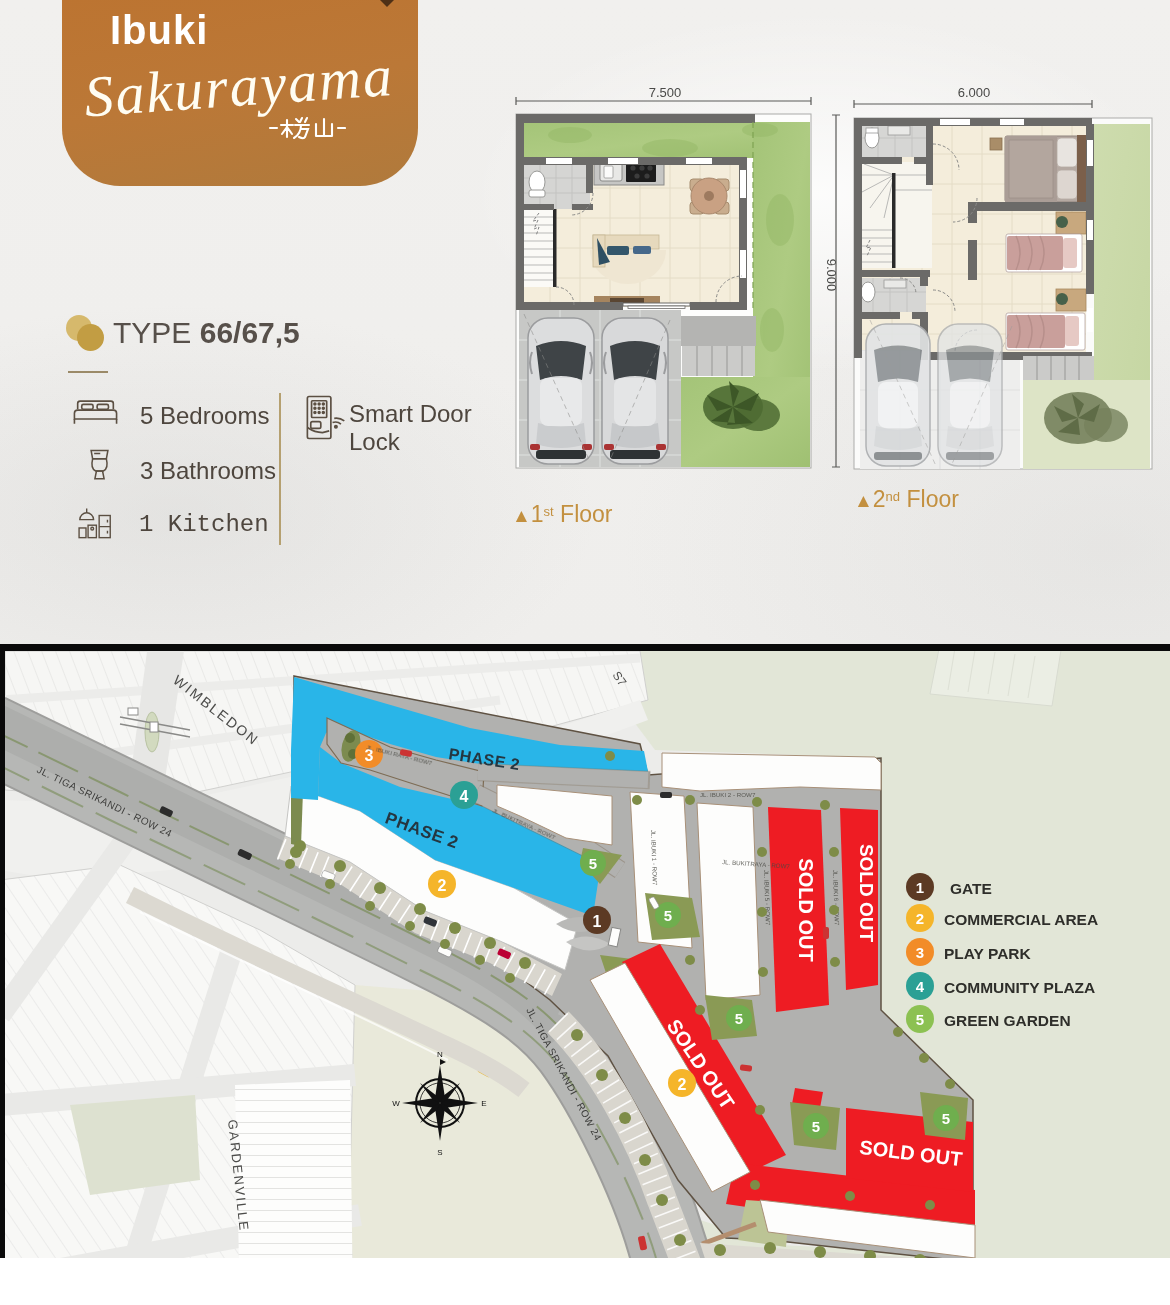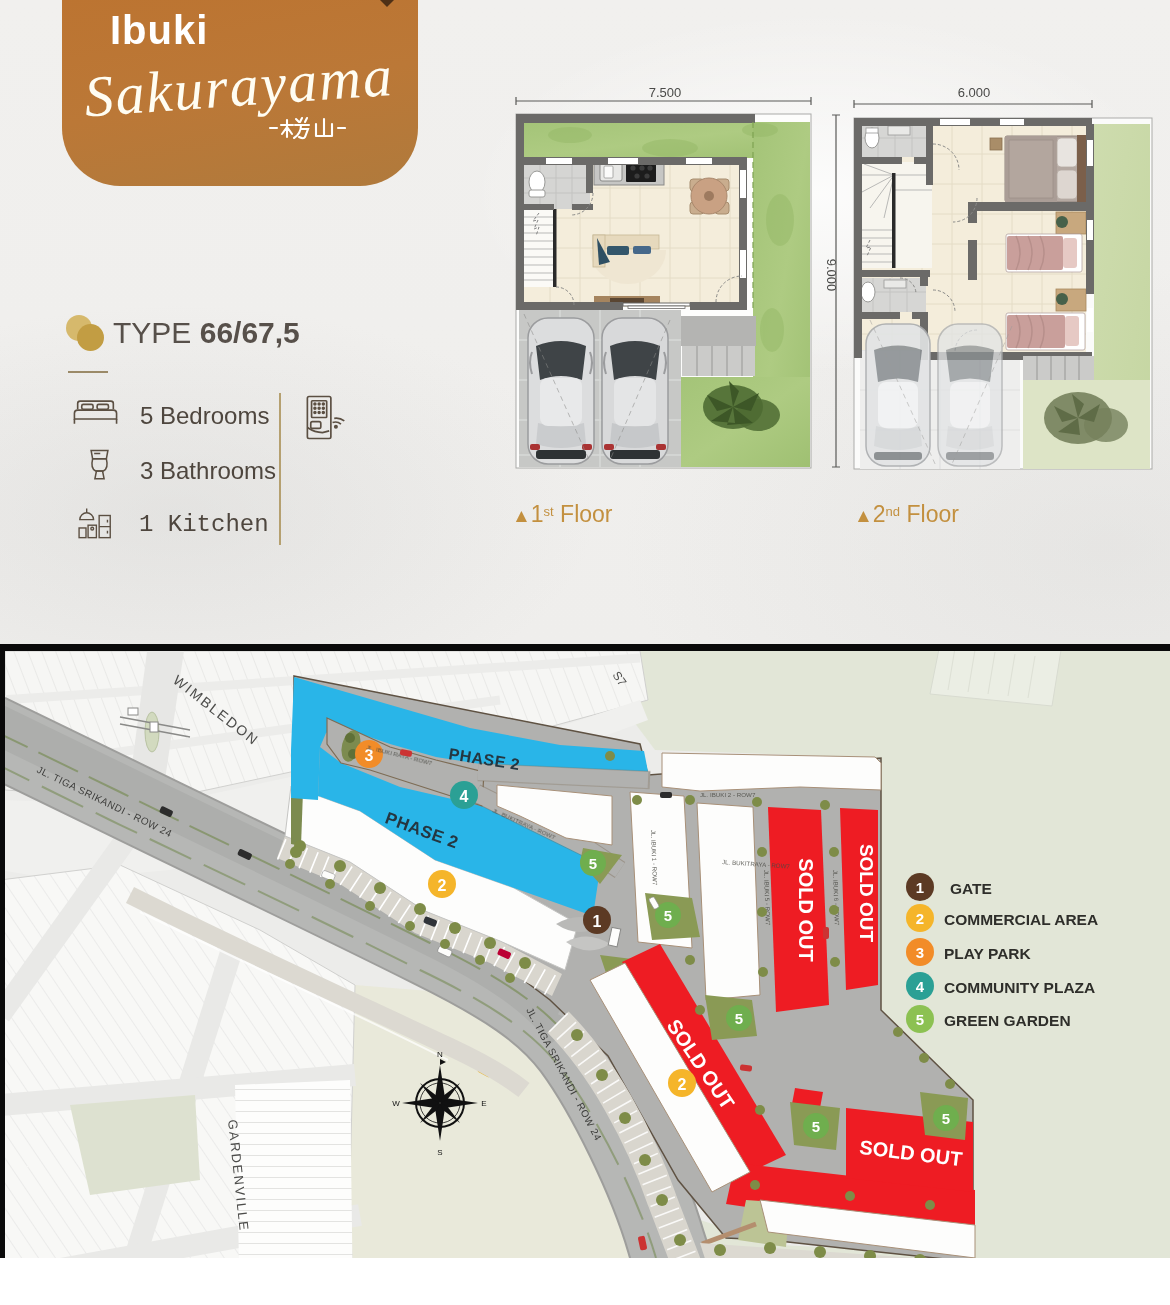--- a/index.html
+++ b/index.html
@@ -101,20 +101,21 @@
   <circle cx="13" cy="22" r="1.1" fill="#5b4f42"></circle>
         <circle cx="18" cy="22" r="1.1" fill="#5b4f42"></circle>
         <circle cx="23" cy="22" r="1.1" fill="#5b4f42"></circle>
   <rect x="8" y="33" width="12" height="8" rx="2"></rect>
   <path d="M4 40 C10 44 16 46 22 46 L30 44"></path>
   <path d="M34 34 a10 10 0 0 1 10 2 M36 29 a16 16 0 0 1 12 3"></path>
   <circle cx="38" cy="39" r="1.4" fill="#5b4f42"></circle>
  </g>
 </svg>
 
+<div class="abs" style="left:349px;top:400px;font-size:24px;color:#4e463e;line-height:28px;">Smart Door<br>Lock</div>
 
 <svg class="abs" style="left:490px;top:80px;" width="360" height="450" viewBox="0 0 360 450">
 <defs>
  <linearGradient id="grassg" x1="0" y1="0" x2="1" y2="1">
   <stop offset="0" stop-color="#a4c478"></stop>
           <stop offset=".5" stop-color="#aecb82"></stop>
           <stop offset="1" stop-color="#9fc072"></stop>
  </linearGradient>
 </defs>
 
@@ -420,21 +421,21 @@
  <rect x="12" y="58" width="40" height="46" rx="8" fill="#f2f3f4"></rect>
  <path d="M10 102 Q32 109 54 102 L56 122 Q32 130 8 122 Z" fill="#d6d8da"></path>
  <rect x="8" y="128" width="48" height="8" rx="3" fill="#83878a"></rect>
 </g>
 <path d="M30 240 L96 386 M172 246 L112 384" stroke="#9a9a98" stroke-width=".8" stroke-dasharray="5 4" fill="none" opacity=".6"></path>
 </svg>
 
 <div class="abs" style="left:512px;top:501px;font-size:23px;color:#c3903f;">
  <span style="font-size:19px;">▲</span>1<span style="font-size:13px;vertical-align:6px;">st</span> Floor</div>
 
-<div class="abs" style="left:854px;top:501px;font-size:23px;color:#c3903f;">
+<div class="abs" style="left:854px;top:486px;font-size:23px;color:#c3903f;">
  <span style="font-size:19px;">▲</span>2<span style="font-size:13px;vertical-align:6px;">nd</span> Floor</div>
 
 <svg class="abs" style="left:0;top:644px;" width="1170" height="661" viewBox="0 644 1170 661">
 <defs>
  <pattern id="plotlines" width="13" height="120" patternUnits="userSpaceOnUse" patternTransform="rotate(-21)">
   <rect width="13" height="120" fill="#f6f6f4"></rect>
   <path d="M0 0 V120" stroke="#dddddb" stroke-width="1"></path>
  </pattern>
  <pattern id="plotlines2" width="14" height="120" patternUnits="userSpaceOnUse" patternTransform="rotate(-34)">
   <rect width="14" height="120" fill="#f8f8f6"></rect>

